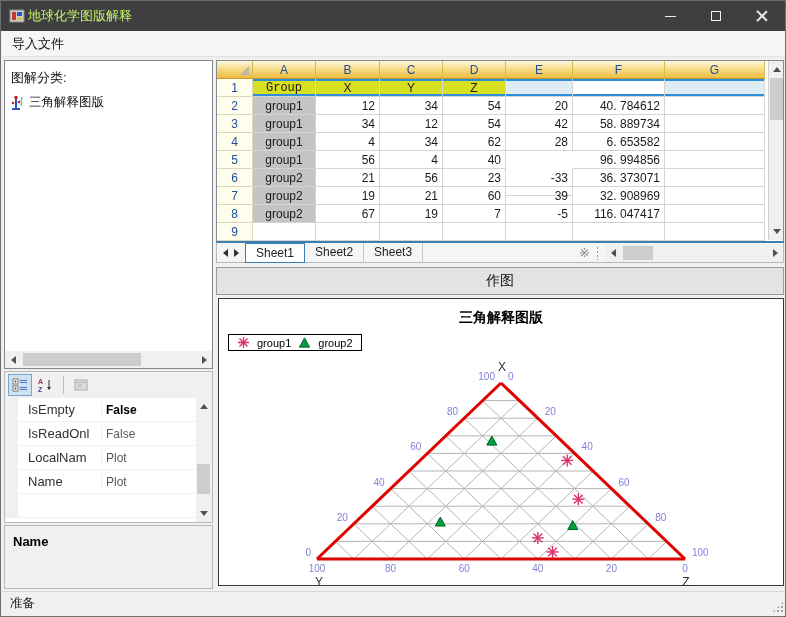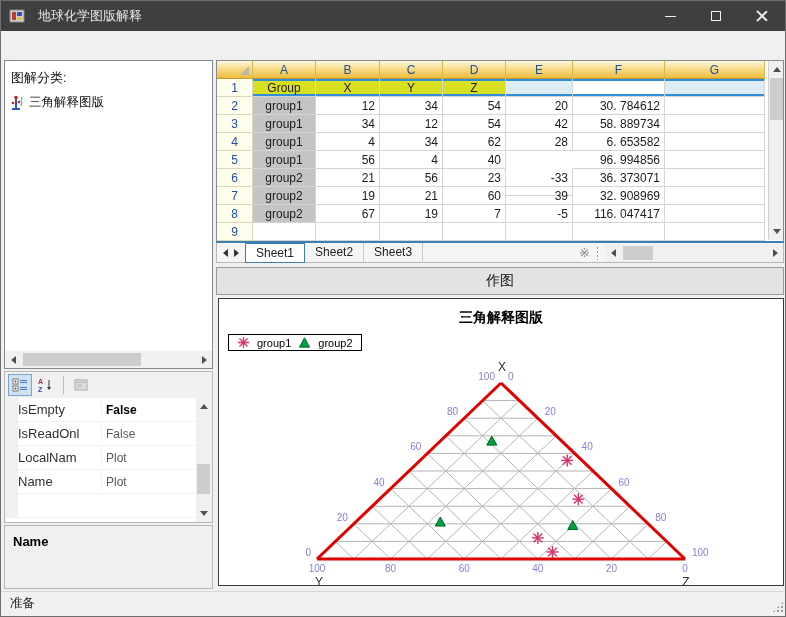--- a/index.html
+++ b/index.html
@@ -3,21 +3,21 @@
 <meta charset="utf-8">
 <style>
   * { margin:0; padding:0; box-sizing:border-box; }
   html,body { width:786px; height:617px; }
   body { font-family:"Liberation Sans","DejaVu Sans",sans-serif; font-size:12px; color:#1a1a1a; }
   #window { position:relative; width:786px; height:617px; background:#F0F0F0; border:1px solid #6e6e6e; overflow:hidden; }
 
   
   #titlebar { position:absolute; left:0; top:0; width:100%; height:30px; background:#3F3F41; display:flex; align-items:center; }
   #titlebar .app-icon { width:16px; height:16px; margin-left:8px; }
-  #titlebar .title { color:#e5e5e5; font-size:13px; margin-left:13px; }
+  #titlebar .title { color:#bef264; font-size:13px; margin-left:3px; }
   .winbtns { position:absolute; right:0; top:0; height:30px; display:flex; }
   .winbtn { width:46px; height:30px; display:flex; align-items:center; justify-content:center; }
   .min-glyph { width:11px; height:0; border-top:1px solid #eee; }
   .max-glyph { width:10px; height:10px; border:1px solid #eee; }
   .close-glyph { position:relative; width:12px; height:12px; }
   .close-glyph::before,.close-glyph::after { content:""; position:absolute; left:5px; top:-1px; width:1.5px; height:14px; background:#eee; }
   .close-glyph::before { transform:rotate(45deg); }
   .close-glyph::after { transform:rotate(-45deg); }
 
   
@@ -35,21 +35,21 @@
 
   
   #propgrid { position:absolute; left:3px; top:370px; width:209px; height:152px; background:#F0F0F0; border:1px solid #B8B8B8; }
   #prop-toolbar { height:26px; display:flex; align-items:center; padding-left:3px; }
   .tool-btn { width:24px; height:22px; display:flex; align-items:center; justify-content:center; margin-right:1px; }
   .tool-btn.selected { background:#CFE2F4; border:1px solid #7DA2CE; }
   .tool-sep { width:1px; height:18px; background:#BDBDBD; margin:0 5px; }
   #prop-rows { position:absolute; left:1px; top:26px; right:1px; bottom:0; background:#fff; overflow:hidden; }
   .prop-row { display:flex; height:24px; align-items:center; border-bottom:1px solid #F0F0F0; }
   .prop-margin { width:12px; align-self:stretch; background:#F0F0F0; flex:0 0 12px; }
-  .prop-name { width:84px; flex:0 0 84px; padding-left:0; font-size:13px; color:#303030; overflow:hidden; white-space:nowrap; border-right:1px solid #F0F0F0; }
+  .prop-name { width:84px; flex:0 0 84px; padding-left:10px; font-size:13px; color:#303030; overflow:hidden; white-space:nowrap; border-right:1px solid #F0F0F0; }
   .prop-value { flex:1; padding-left:4px; font-size:12px; color:#5a5a5a; overflow:hidden; white-space:nowrap; }
   .prop-row.sel .prop-value { font-weight:bold; color:#000; }
   #prop-vscroll { position:absolute; right:1px; top:26px; width:15px; bottom:0; background:#F0F0F0; }
   #prop-vscroll .thumb { position:absolute; left:1px; top:66px; width:13px; height:30px; background:#CDCDCD; }
   .tri-up { width:0; height:0; border-left:4px solid transparent; border-right:4px solid transparent; border-bottom:5px solid #505050; }
   .tri-down { width:0; height:0; border-left:4px solid transparent; border-right:4px solid transparent; border-top:5px solid #505050; }
   .tri-left { width:0; height:0; border-top:4px solid transparent; border-bottom:4px solid transparent; border-right:5px solid #505050; }
   .tri-right { width:0; height:0; border-top:4px solid transparent; border-bottom:4px solid transparent; border-left:5px solid #505050; }
 
   
@@ -120,20 +120,23 @@
         </div>
       <div class="winbtn">
           <div class="max-glyph"></div>
         </div>
       <div class="winbtn">
           <div class="close-glyph"></div>
         </div>
     </div>
   </div>
 
+  <div id="menubar">
+    <span class="menu-item">导入文件</span>
+  </div>
 
   <div id="tree-panel">
     <div id="tree-title">图解分类:</div>
     <div id="tree-items">
         <div class="tree-item">
           <svg width="16" height="16" viewBox="0 0 16 16">
             <path d="M7 14V4" stroke="#2b56c2" stroke-width="2"></path>
             <path d="M3 14h8" stroke="#2b56c2" stroke-width="2"></path>
             <circle cx="7" cy="2.5" r="1.8" fill="#c22"></circle>
             <circle cx="4" cy="8" r="1.3" fill="#c22"></circle>
@@ -230,36 +233,36 @@
           <div class="g-cell g-hdr" style="width: 63px;">A</div>
           <div class="g-cell g-hdr" style="width: 64px;">B</div>
           <div class="g-cell g-hdr" style="width: 63px;">C</div>
           <div class="g-cell g-hdr" style="width: 63px;">D</div>
           <div class="g-cell g-hdr" style="width: 67px;">E</div>
           <div class="g-cell g-hdr" style="width: 92px;">F</div>
           <div class="g-cell g-hdr" style="width: 100px;">G</div>
         </div>
         <div class="g-row">
           <div class="g-cell g-rowhdr" style="width: 36px;">1</div>
-          <div class="g-cell ctr hl-green sel-topbottom" style="width: 63px;">Group</div>
+          <div class="g-cell ctr hl-green sel-topbottom" style="width: 63px; font-family: Liberation Mono, monospace;">Group</div>
           <div class="g-cell ctr hl-green sel-topbottom" style="width: 64px;">X</div>
           <div class="g-cell ctr hl-green sel-topbottom" style="width: 63px;">Y</div>
           <div class="g-cell ctr hl-green sel-topbottom" style="width: 63px;">Z</div>
           <div class="g-cell ctr hl-blue sel-topbottom" style="width: 67px;"></div>
           <div class="g-cell ctr sel-topbottom" style="width: 92px;"></div>
           <div class="g-cell ctr hl-blue sel-topbottom" style="width: 100px;"></div>
         </div>
         <div class="g-row">
           <div class="g-cell g-rowhdr" style="width: 36px;">2</div>
           <div class="g-cell ctr colA-gray" style="width: 63px;">group1</div>
           <div class="g-cell num" style="width: 64px;">12</div>
           <div class="g-cell num" style="width: 63px;">34</div>
           <div class="g-cell num" style="width: 63px;">54</div>
           <div class="g-cell num" style="width: 67px;">20</div>
-          <div class="g-cell num" style="width: 92px;">30. 784612</div>
+          <div class="g-cell num" style="width: 92px;">40. 784612</div>
           <div class="g-cell num" style="width: 100px;"></div>
         </div>
         <div class="g-row">
           <div class="g-cell g-rowhdr" style="width: 36px;">3</div>
           <div class="g-cell ctr colA-gray" style="width: 63px;">group1</div>
           <div class="g-cell num" style="width: 64px;">34</div>
           <div class="g-cell num" style="width: 63px;">12</div>
           <div class="g-cell num" style="width: 63px;">54</div>
           <div class="g-cell num" style="width: 67px;">42</div>
           <div class="g-cell num" style="width: 92px;">58. 889734</div>

